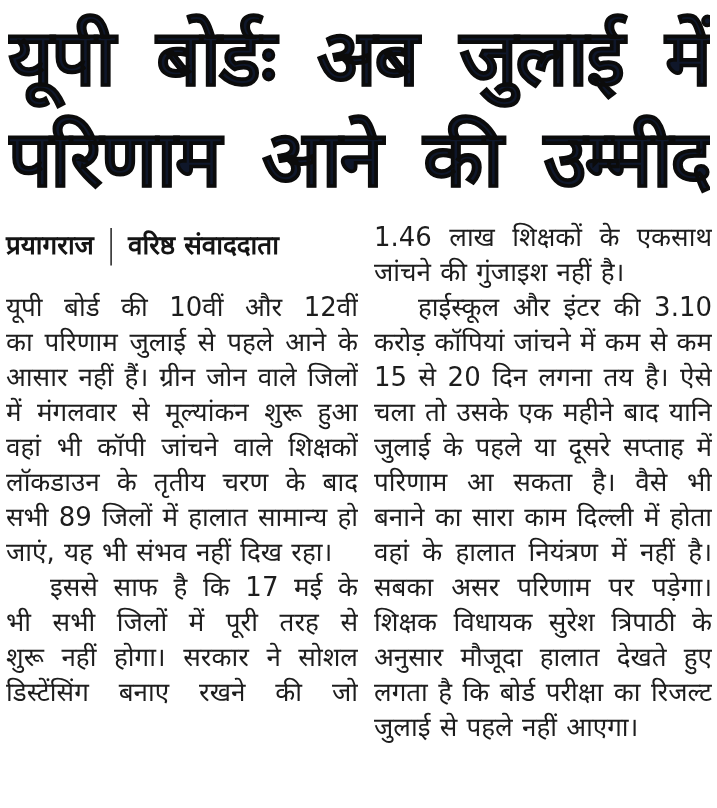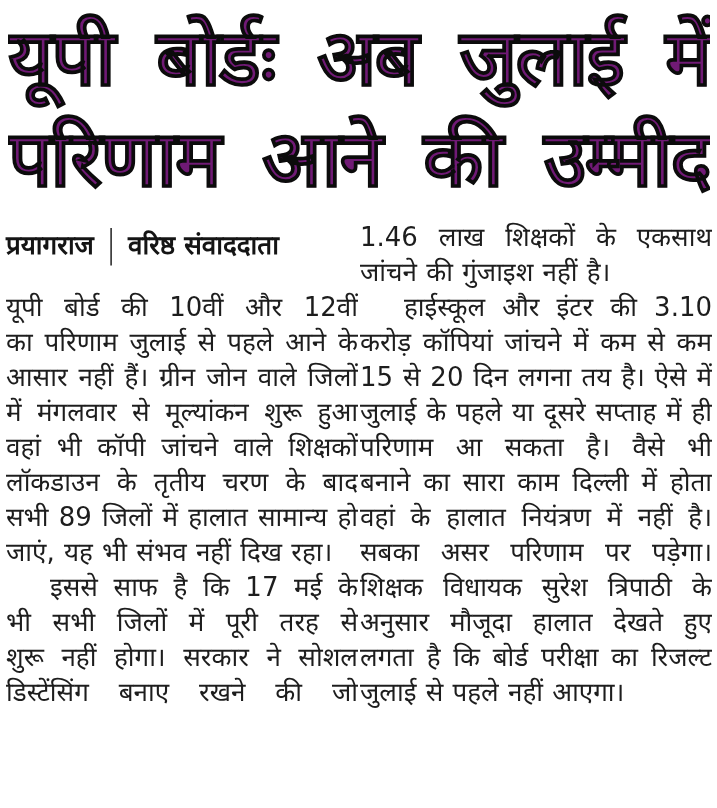--- a/index.html
+++ b/index.html
@@ -14,39 +14,39 @@
     box-sizing: border-box;
     padding: 8px 5px 0 6px;
     background: #ffffff;
     font-family: "DejaVu Sans", sans-serif;
     overflow: hidden;
   }
   
   .headline {
     margin: 0 0 10px 0;
     padding: 0 2px;
-    color: #701a75;
+    color: #0f172a;
     font-size: 78px;
     line-height: 101px;
     font-weight: 900;
     letter-spacing: -2px;
     -webkit-text-stroke: 1.3px #0b0b0b;
   }
   .hline {
     display: block;
     text-align: justify;
     text-align-last: justify;
     white-space: nowrap;
     height: 101px;
     overflow: hidden;
   }
   
   .content {
     display: flex;
-    gap: 2px;
+    gap: 16px;
   }
   .col-left  { width: 352px; flex: none; }
   .col-right { flex: 1; min-width: 0; }
   
   .byline {
     display: flex;
     align-items: center;
     gap: 11px;
     height: 44px;
     margin: 2px 0 24px 0;
@@ -110,20 +110,21 @@
         </div>
     </div>
 
     <div class="col-right">
       <div class="lines" id="col-right-lines">
           <div class="bline">1.46 लाख शिक्षकों के एकसाथ कॉपी</div>
           <div class="bline pend">जांचने की गुंजाइश नहीं है।</div>
           <div class="bline indent">हाईस्कूल और इंटर की 3.10</div>
           <div class="bline">करोड़ कॉपियां जांचने में कम से कम</div>
           <div class="bline">15 से 20 दिन लगना तय है। ऐसे में</div>
+          <div class="bline">चला तो उसके एक महीने बाद यानि</div>
           <div class="bline">जुलाई के पहले या दूसरे सप्ताह में ही</div>
           <div class="bline">परिणाम आ सकता है। वैसे भी परिणाम</div>
           <div class="bline">बनाने का सारा काम दिल्ली में होता है।</div>
           <div class="bline">वहां के हालात नियंत्रण में नहीं है। इस</div>
           <div class="bline">सबका असर परिणाम पर पड़ेगा।</div>
           <div class="bline">शिक्षक विधायक सुरेश त्रिपाठी के</div>
           <div class="bline">अनुसार मौजूदा हालात देखते हुए</div>
           <div class="bline">लगता है कि बोर्ड परीक्षा का रिजल्ट</div>
           <div class="bline pend">जुलाई से पहले नहीं आएगा।</div>
         </div>

